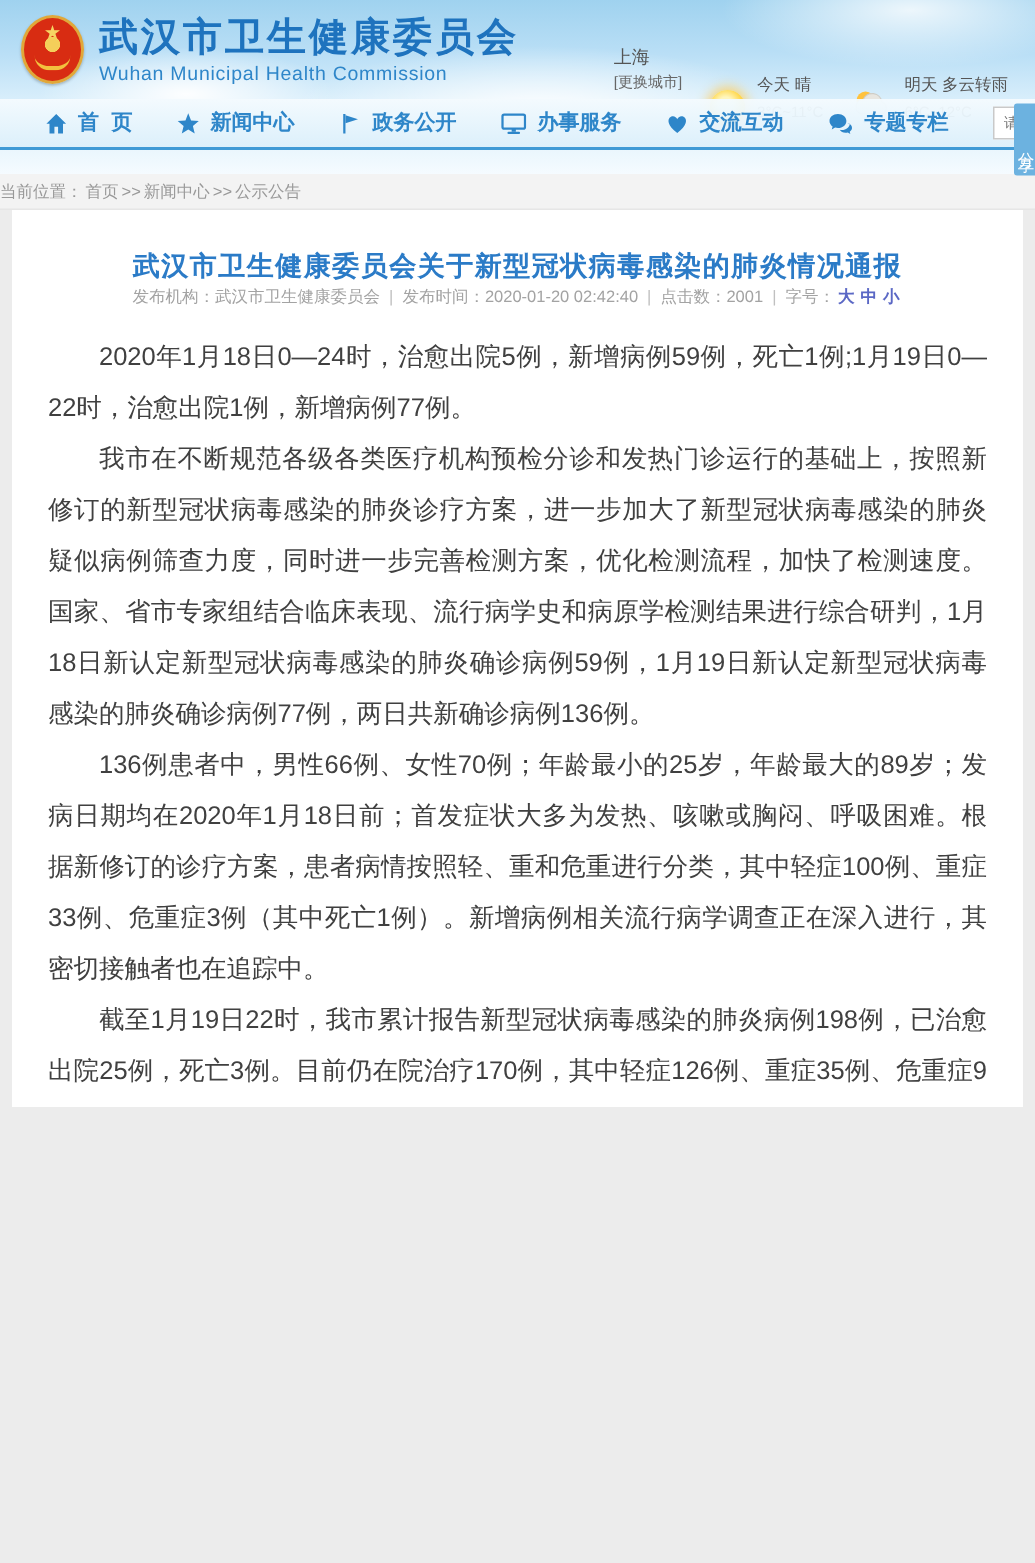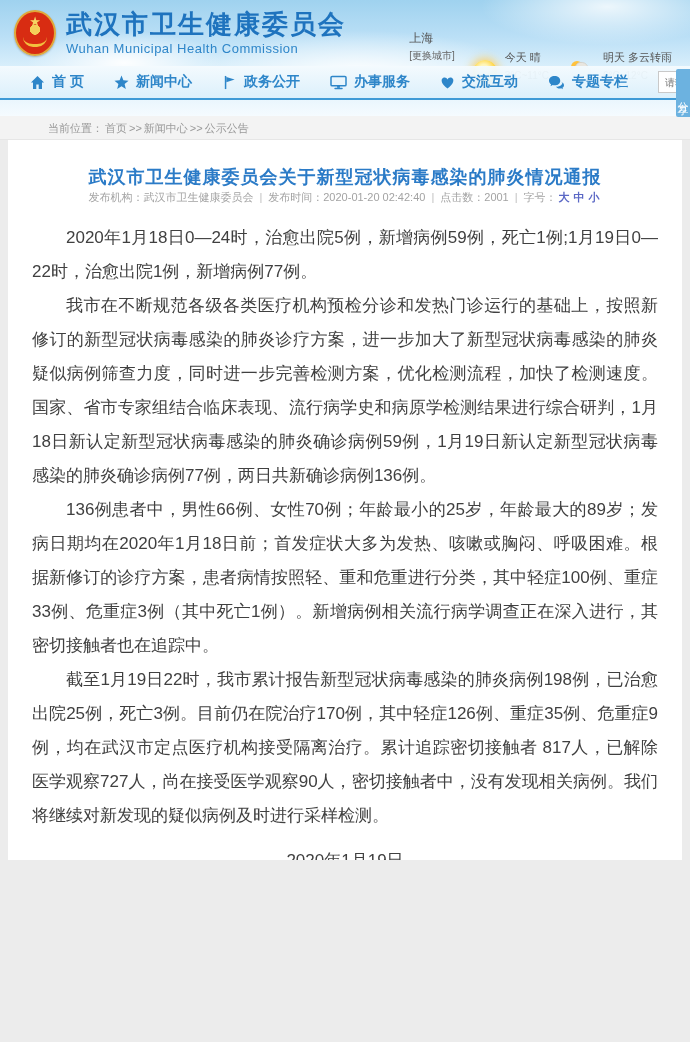--- a/index.html
+++ b/index.html
@@ -1,21 +1,21 @@
 <!DOCTYPE html>
 <html><head>
 <meta charset="utf-8">
 <style>
   * { box-sizing: border-box; margin: 0; padding: 0; }
   html,body { width: 690px; }
   body {
     font-family: "Liberation Sans", "DejaVu Sans", sans-serif;
     background: #ececec;
   }
-  .page { width: 690px; height: 860px; position: relative; overflow: hidden; background:#ececec; }
+  .page { width: 690px; height: 738px; position: relative; overflow: hidden; background:#ececec; }
 
   
   .sky {
     height: 66px;
     background:
       radial-gradient(ellipse 140px 45px at 18% 95%, rgba(255,255,255,.95), rgba(255,255,255,0) 70%),
       radial-gradient(ellipse 230px 60px at 52% 110%, rgba(255,255,255,.9), rgba(255,255,255,0) 70%),
       radial-gradient(ellipse 180px 55px at 88% 10%, rgba(255,255,255,.8), rgba(255,255,255,0) 70%),
       linear-gradient(180deg, #9fd2ef 0%, #badff6 55%, #d8eefb 100%);
     display: flex; align-items: center; padding: 0 14px; position: relative;
@@ -52,41 +52,41 @@
   .cloudrain-icon { width: 28px; height: 26px; }
 
   
   .nav {
     height: 34px; display: flex; align-items: center; padding-left: 30px;
     background: linear-gradient(180deg, rgba(244,251,255,.95), rgba(219,240,252,.95));
     border-bottom: 2px solid #3f9ad6; position: relative;
   }
   .nav-item {
     display: flex; align-items: center; gap: 7px; margin-right: 30px;
-    color: #2e86c9; font-size: 14px; font-weight: bold; cursor: pointer; white-space: nowrap;
+    color: #2e86c9; font-size: 14px; font-weight: bold; cursor: pointer; white-space: nowrap; font-family: Liberation Mono, monospace;
   }
   .nav-item svg { display: block; }
   .search-box { margin-left: auto; margin-right: 16px; display: flex; align-items: center; }
   .search-input {
     width: 86px; height: 22px; border: 1px solid #c9c9c9; background: #fff;
     font-size: 10px; padding: 0 6px; color: #444; outline: none;
   }
   .share-tab {
     position: absolute; right: 0; top: 3px; width: 14px; height: 48px;
     background: #6cb2e0; color: #fff; font-size: 11px; z-index: 5;
     writing-mode: vertical-rl; text-align: center; line-height: 14px;
     letter-spacing: 2px; cursor: pointer; border-radius: 2px 0 0 2px; padding-top: 4px;
   }
 
   .substrip { height: 16px; background: linear-gradient(180deg,#eaf6fd,#f5fbff); }
 
   
   .breadcrumb {
     height: 24px; background: #f3f3f3; border-bottom: 1px solid #e6e6e6;
-    font-size: 11px; color: #999; line-height: 24px; padding-left: 48px;
+    font-size: 11px; color: #999; line-height: 24px; 
     display: flex; align-items: center; gap: 2px;
   }
   .crumb-link { color: #999; cursor: pointer; }
 
   
   .card { margin: 0 8px; background: #fff; height: 917px; padding: 24px 24px 0 24px; }
   .art-title {
     text-align: center; color: #2b7bc7; font-size: 18px; font-weight: bold;
     letter-spacing: 1px; line-height: 26px;
   }

